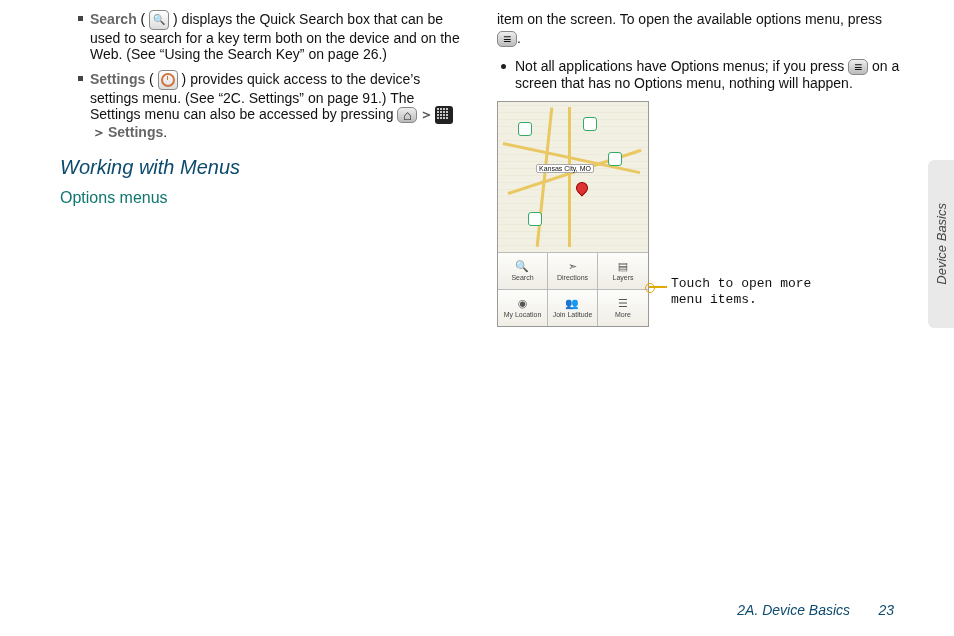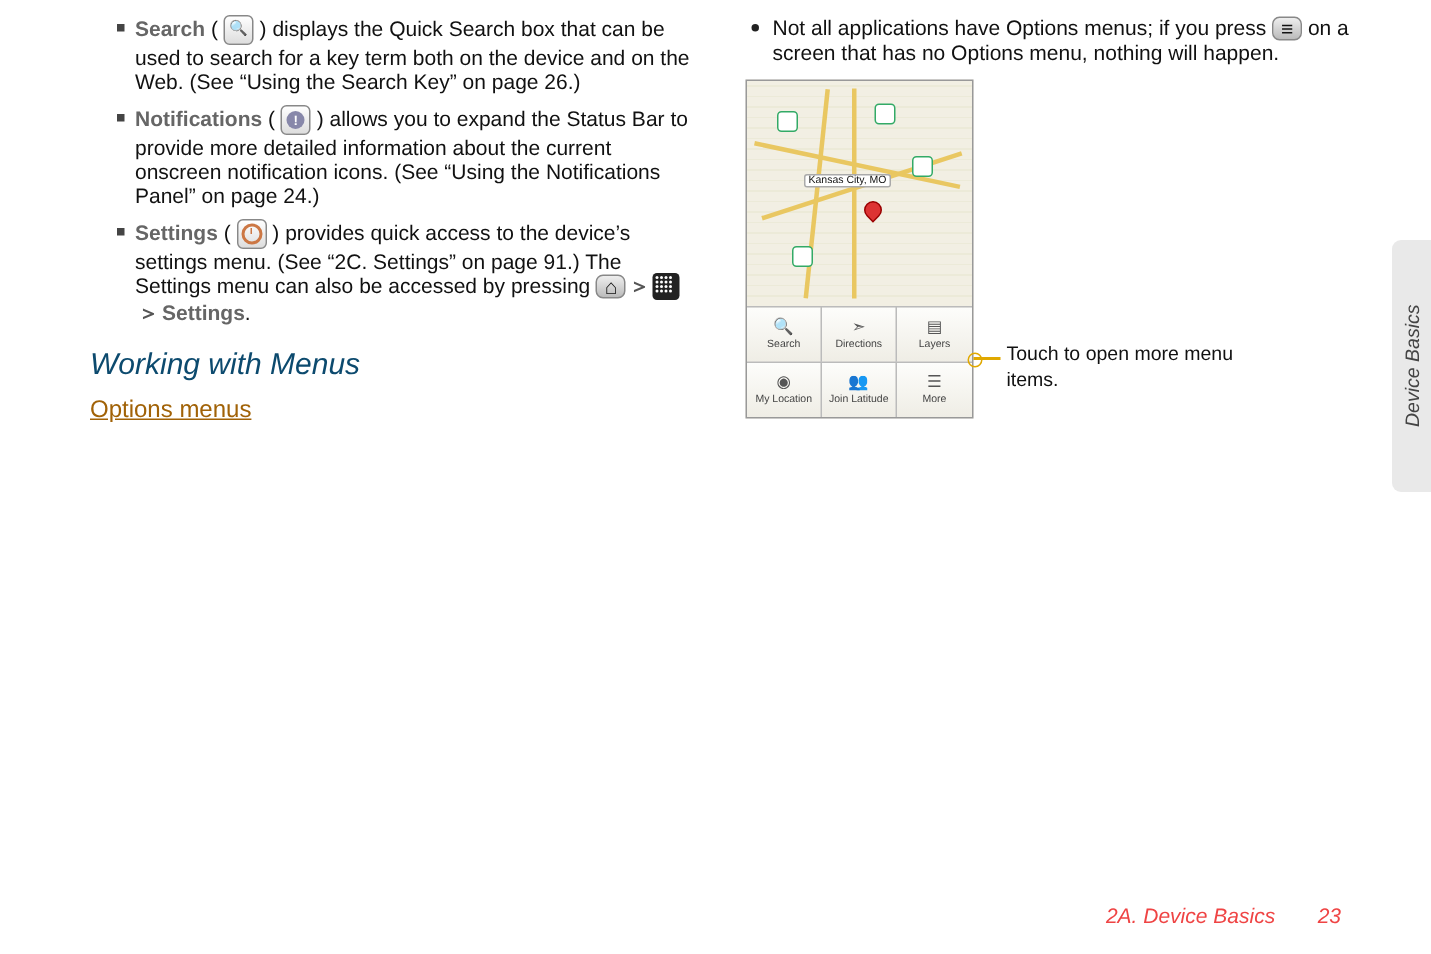--- a/index.html
+++ b/index.html
@@ -34,21 +34,21 @@
   li{margin:0 0 8px 0;}
   .li-square{padding-left:30px;position:relative;}
   .li-square::before{content:"";position:absolute;left:18px;top:6px;width:5px;height:5px;background:#444;}
   .li-bullet{padding-left:46px;position:relative;}
   .li-bullet::before{content:"";position:absolute;left:34px;top:6px;width:5px;height:5px;border-radius:50%;background:#222;}
   .li-bullet-r{padding-left:18px;position:relative;}
   .li-bullet-r::before{content:"";position:absolute;left:4px;top:6px;width:5px;height:5px;border-radius:50%;background:#222;}
   .b{font-weight:700;color:#333;}
   .b-gray{font-weight:700;color:#666;}
   .h-it{font-style:italic;font-size:20px;color:#0c4a6e;margin:14px 0 8px 0;font-weight:400;}
-  .h-sub{font-size:16px;color:#a16207;margin:10px 0 6px 0;font-weight:400;text-decoration:underline;}
+  .h-sub{font-size:16px;color:#0f766e;margin:10px 0 6px 0;font-weight:400;}
   .inline-icon{
     display:inline-flex;align-items:center;justify-content:center;
     width:18px;height:18px;border-radius:4px;border:1px solid #888;
     background:linear-gradient(#fff,#ddd);vertical-align:middle;
     font-size:10px;line-height:1;
   }
   .inline-key{
     display:inline-flex;align-items:center;justify-content:center;
     width:18px;height:14px;border-radius:5px;border:1px solid #888;
     background:linear-gradient(#eee,#bbb);vertical-align:middle;
@@ -64,21 +64,21 @@
     position:absolute;right:0;top:160px;width:26px;height:168px;
     background:#e9e9e9;border-top-left-radius:6px;border-bottom-left-radius:6px;
     display:flex;align-items:center;justify-content:center;
   }
   .side-tab span{
     writing-mode:vertical-rl;transform:rotate(180deg);
     font-style:italic;color:#444;font-size:13px;
   }
   .footer{
     position:absolute;bottom:18px;right:60px;
-    font-style:italic;color:#ef4444;font-size:14px;
+    font-style:italic;color:#0c4a6e;font-size:14px;
   }
   .footer .pn{display:inline-block;width:40px;text-align:right;}
   
   .figure-wrap{display:flex;gap:8px;margin-top:10px;}
   .phone{
     width:150px;border:1px solid #999;background:#f5f2ec;
   }
   .map{
     height:150px;width:100%;
     background:
@@ -103,40 +103,35 @@
     height:36px;background:linear-gradient(#fdfdfb,#efede5);
   }
   .phone-menu .cell:nth-child(3n){border-right:none;}
   .phone-menu .ic{font-size:11px;line-height:1;color:#555;}
   .phone-menu .lb{font-size:7px;color:#444;margin-top:2px;}
   .annot{position:relative;flex:1;}
   .annot-line{
     position:absolute;left:-8px;top:185px;width:18px;height:2px;background:var(--annot);
   }
   .annot-line::before{content:"";position:absolute;left:-4px;top:-3px;width:8px;height:8px;border:1px solid var(--annot);border-radius:50%;}
-  .annot-text{position:absolute;left:14px;top:175px;font-size:13px;line-height:1.25;width:160px;}
+  .annot-text{position:absolute;left:14px;top:175px;font-size:13px;line-height:1.25;width:160px;font-family:Liberation Mono, monospace;}
   .clock{display:inline-block;width:10px;height:10px;border:2px solid #c74;border-radius:50%;position:relative;}
   .clock::before{content:"";position:absolute;left:4px;top:1px;width:1px;height:4px;background:#c74;}
   .exc{display:inline-block;width:12px;height:12px;border-radius:50%;background:#88a;color:#fff;font-size:9px;line-height:12px;text-align:center;font-weight:700;}
 </style>
 </head>
 <body>
 
 <div class="page">
   <div class="col">
     <ul>
       <li class="li-square">
         <span class="b-gray">Search</span><span> ( </span><span class="inline-icon">🔍</span><span> ) displays the Quick Search box that can be used to search for a key term both on the device and on the Web. (See “Using the Search Key” on page 26.)</span>
       </li>
       <li class="li-square">
-        <span class="b-gray">Notifications</span> ( <span class="inline-icon">
-            <span class="exc">!</span>
-          </span><span> ) allows you to expand the Status Bar to provide more detailed information about the current onscreen notification icons. (See “Using the Notifications Panel” on page 24.)</span>
-      </li>
-      <li class="li-square">
         <span class="b-gray">Settings</span> ( <span class="inline-icon">
             <span class="clock"></span>
           </span><span> ) provides quick access to the device’s settings menu. (See “2C. Settings” on page 91.) The Settings menu can also be accessed by pressing </span><span class="inline-key">⌂</span><span class="gt">＞</span><span class="dots">
             <i></i>
             <i></i>
             <i></i>
             <i></i>
             <i></i>
             <i></i>
             <i></i>
@@ -151,20 +146,23 @@
             <i></i>
           </span><span class="gt">＞</span><span class="b-gray">Settings</span>.
       </li>
     </ul>
 
     <h2 class="h-it">Working with Menus</h2>
     <h3 class="h-sub">Options menus</h3>
   </div>
 
   <div class="col">
+    <p>
+      <span>item on the screen. To open the available options menu, press </span><span class="inline-key">≡</span><span>.</span>
+    </p>
     <ul>
       <li class="li-bullet-r">
         <span>Not all applications have Options menus; if you press </span><span class="inline-key">≡</span><span> on a screen that has no Options menu, nothing will happen.</span>
       </li>
     </ul>
 
     <div class="figure-wrap">
       <div class="phone">
         <div class="map">
           <div class="rd" style="left:5px;top:40px;width:140px;transform:rotate(12deg);"></div>

